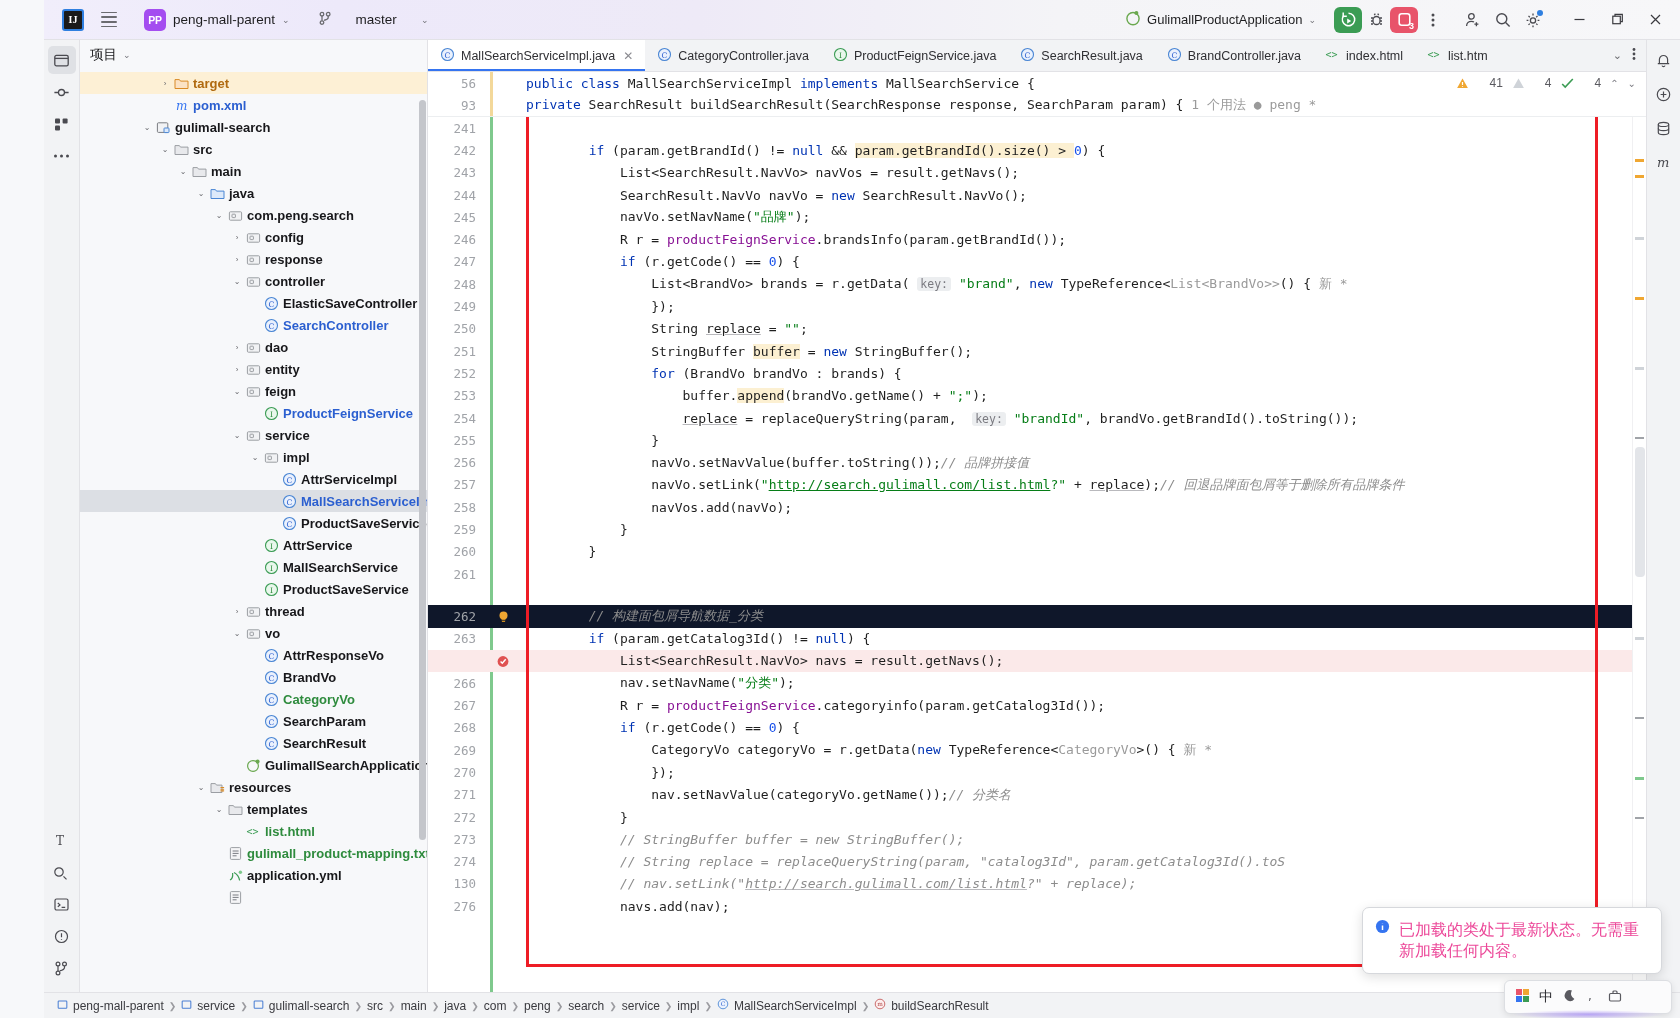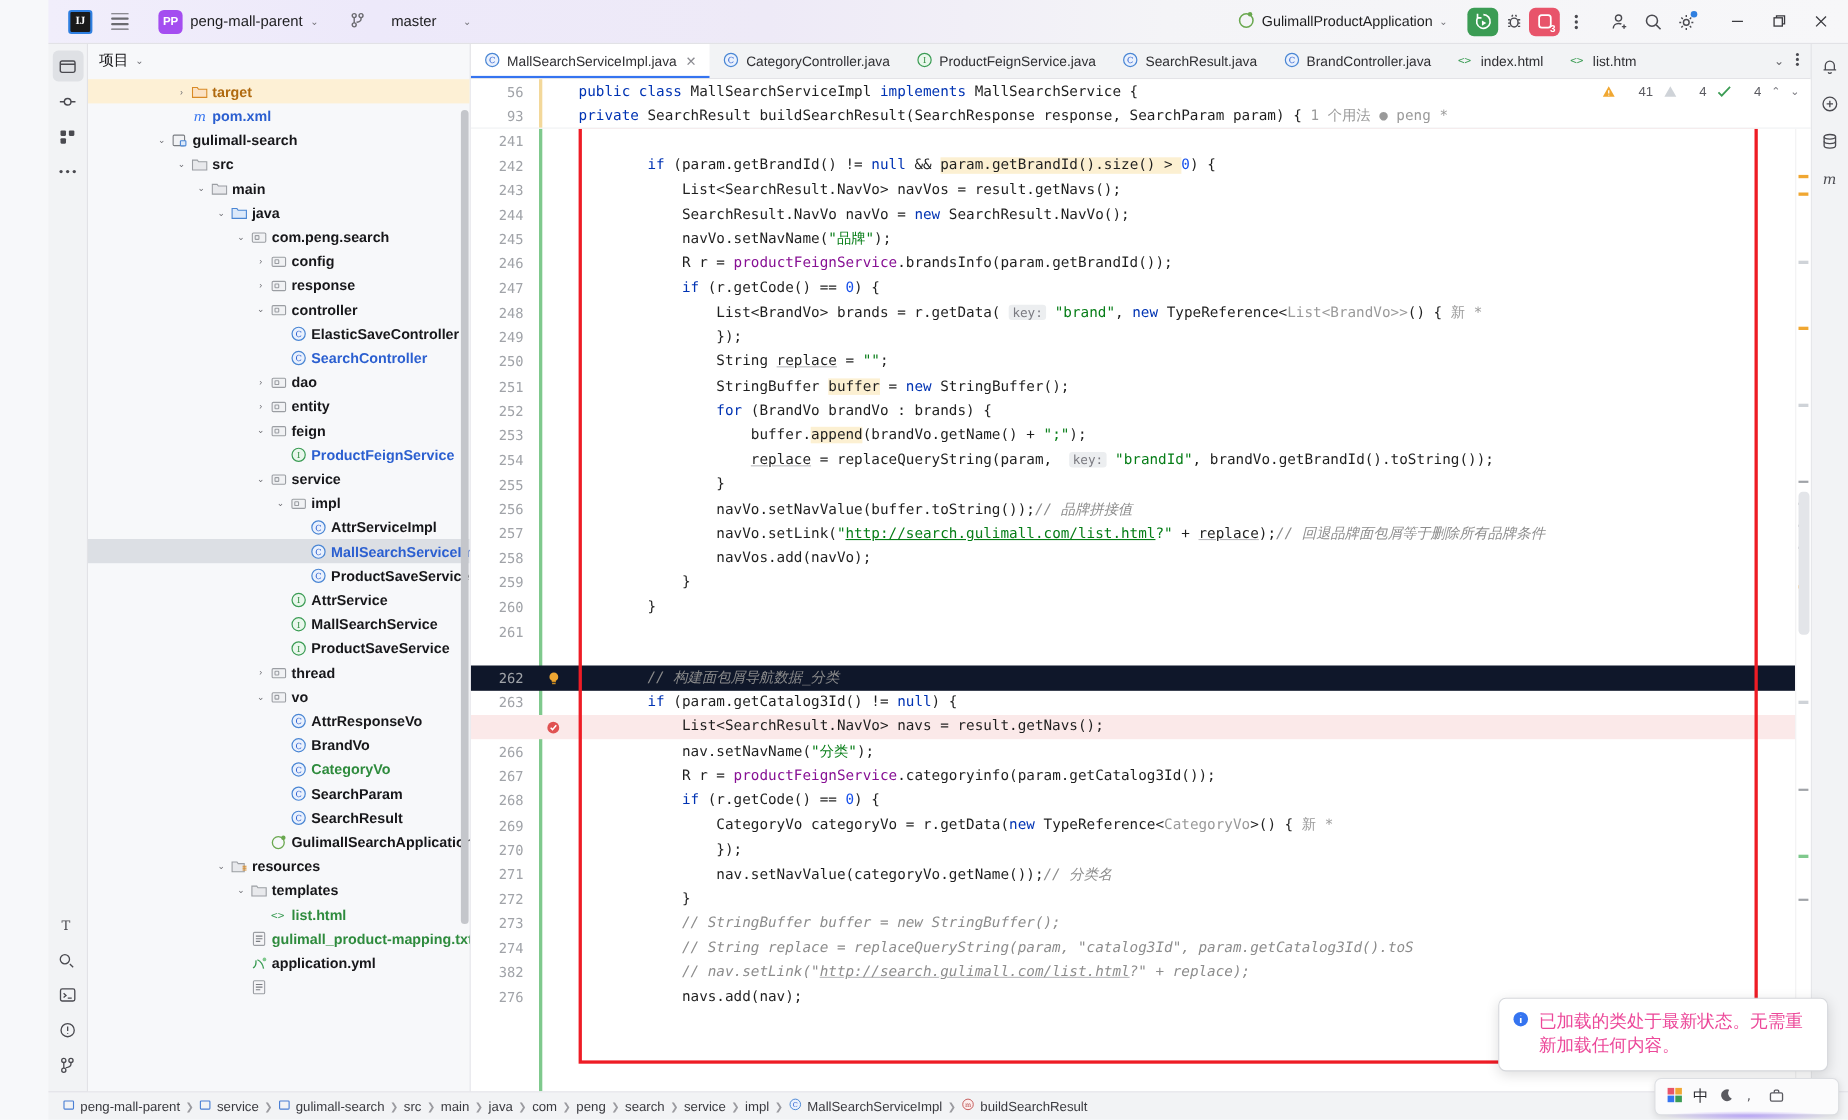--- a/index.html
+++ b/index.html
@@ -899,21 +899,21 @@
                   </svg></span><span class="codetxt">            List&lt;SearchResult.NavVo&gt; navs = result.getNavs();</span></div>
               <div class="cl"><span class="lnum">266</span><span class="gutter-ic"></span><span class="codetxt">            nav.setNavName(<span class="str">"分类"</span>);</span></div>
               <div class="cl"><span class="lnum">267</span><span class="gutter-ic"></span><span class="codetxt">            R r = <span class="fld">productFeignService</span>.categoryinfo(param.getCatalog3Id());</span></div>
               <div class="cl"><span class="lnum">268</span><span class="gutter-ic"></span><span class="codetxt">            <span class="k">if</span> (r.getCode() == <span class="num">0</span>) {</span></div>
               <div class="cl"><span class="lnum">269</span><span class="gutter-ic"></span><span class="codetxt">                CategoryVo categoryVo = r.getData(<span class="k">new</span> TypeReference&lt;<span class="gr">CategoryVo</span>&gt;() { <span class="gr">新 *</span></span></div>
               <div class="cl"><span class="lnum">270</span><span class="gutter-ic"></span><span class="codetxt">                });</span></div>
               <div class="cl"><span class="lnum">271</span><span class="gutter-ic"></span><span class="codetxt">                nav.setNavValue(categoryVo.getName());<span class="cmt">// 分类名</span></span></div>
               <div class="cl"><span class="lnum">272</span><span class="gutter-ic"></span><span class="codetxt">            }</span></div>
               <div class="cl"><span class="lnum">273</span><span class="gutter-ic"></span><span class="codetxt">            <span class="cmt">// StringBuffer buffer = new StringBuffer();</span></span></div>
               <div class="cl"><span class="lnum">274</span><span class="gutter-ic"></span><span class="codetxt">            <span class="cmt">// String replace = replaceQueryString(param, "catalog3Id", param.getCatalog3Id().toS</span></span></div>
-              <div class="cl"><span class="lnum">382</span><span class="gutter-ic"></span><span class="codetxt">            <span class="cmt">// nav.setLink("</span><span class="cmt und">http://search.gulimall.com/list.html</span><span class="cmt">?" + replace);</span></span></div>
+              <div class="cl"><span class="lnum">130</span><span class="gutter-ic"></span><span class="codetxt">            <span class="cmt">// nav.setLink("</span><span class="cmt und">http://search.gulimall.com/list.html</span><span class="cmt">?" + replace);</span></span></div>
               <div class="cl"><span class="lnum">276</span><span class="gutter-ic"></span><span class="codetxt">            navs.add(nav);</span></div>
             </div>
           <div class="redrect" style="left:98px;top:-3px;right:34px;bottom:25px;"></div>
         </div>
 
         <div class="markercol">
           <div class="mk" style="top:42px;background:#f0a732;width:9px;height:3px;"></div>
           <div class="mk" style="top:58px;background:#f0a732;width:9px;height:3px;"></div>
           <div class="mk" style="top:120px;background:#cfd3d8;width:9px;height:3px;"></div>
           <div class="mk" style="top:180px;background:#f0a732;width:9px;height:3px;"></div>

